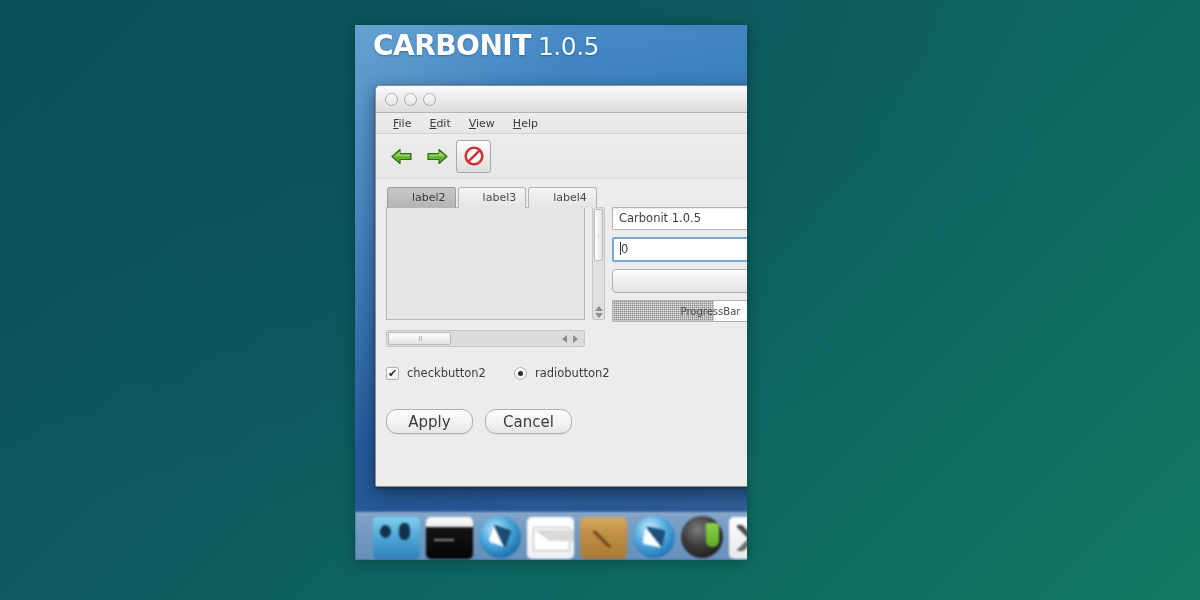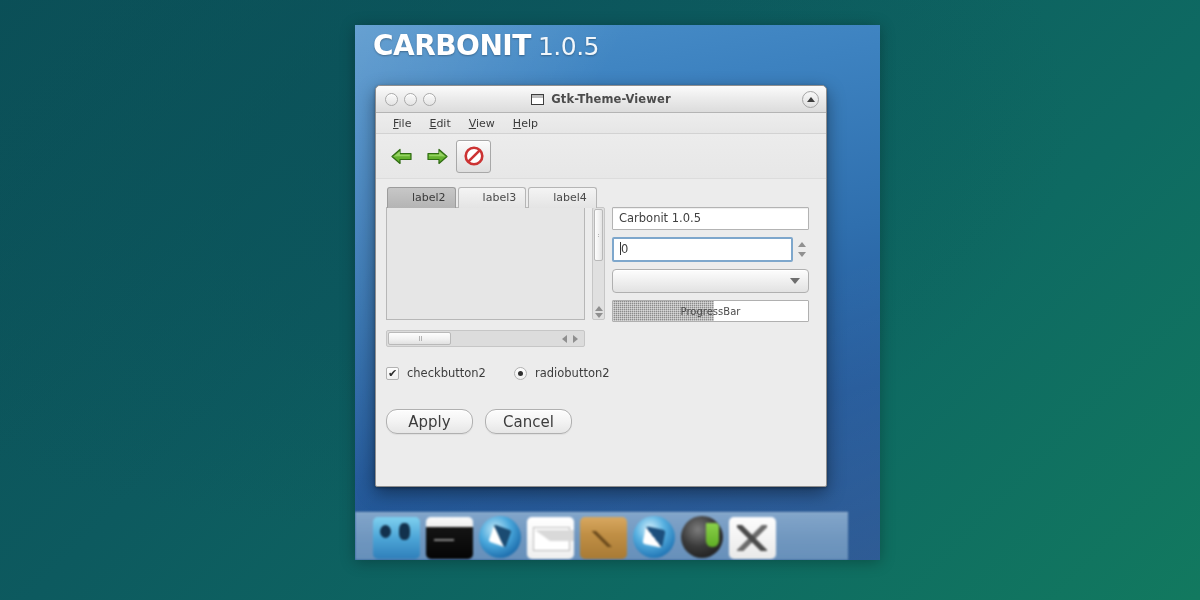--- a/index.html
+++ b/index.html
@@ -11,21 +11,21 @@
 
   #root {
     position: relative; width: 1200px; height: 600px;
     background:
       radial-gradient(ellipse at 30% 20%, rgba(10,80,88,0.55) 0%, rgba(10,80,88,0) 60%),
       linear-gradient(135deg, #0b4f57 0%, #0d5a5f 35%, #0e6a62 70%, #12795f 100%);
   }
 
   
   #shot {
-    position: absolute; left: 355px; top: 25px; width: 525px; height: 535px;
+    position: absolute; left: 355px; top: 25px; width: 392px; height: 535px;
     overflow: hidden;
     background: linear-gradient(170deg,#4a8fc9 0%, #3d82c0 18%, #2f6fae 46%, #23599a 72%, #1d4e8c 100%);
     box-shadow: 0 2px 14px rgba(0,0,0,0.28);
   }
   #shot .wall-sheen {
     position: absolute; inset: 0;
     background:
       linear-gradient(118deg, rgba(255,255,255,0.16) 0%, rgba(255,255,255,0.0) 34%),
       linear-gradient(-25deg, rgba(255,255,255,0.08) 0%, rgba(255,255,255,0) 40%);
     pointer-events: none;
@@ -378,24 +378,20 @@
       </div>
     </div>
 
     <div id="win">
 
       <div class="titlebar">
         <div class="tb-left">
           <div class="tb-circ"></div>
           <div class="tb-circ"></div>
           <div class="tb-circ"></div>
-        </div>
-        <div class="tb-title">
-          <span class="tb-winicon"></span>
-          <span>Gtk-Theme-Viewer</span>
         </div>
         <div class="tb-right">
           <div class="tb-shade">
               <i></i>
             </div>
         </div>
       </div>
 
       <div class="menubar">
         <div class="menu-item"><u>F</u><span>ile</span></div>

